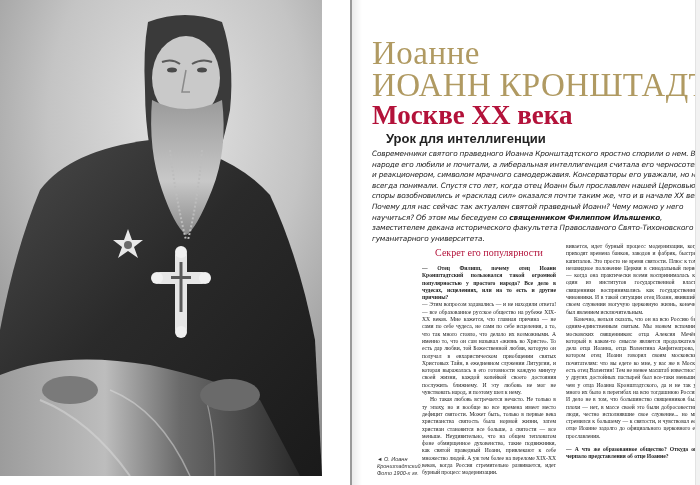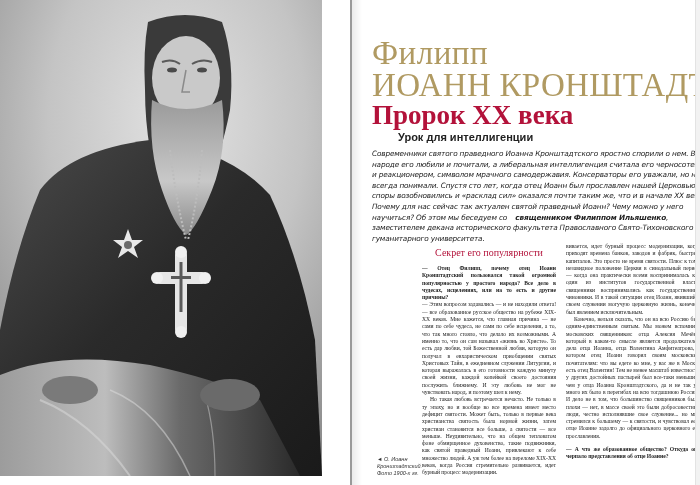--- a/index.html
+++ b/index.html
@@ -35,29 +35,29 @@
     position: absolute; left: 20px; top: 68px; white-space: nowrap;
     font-family: "Liberation Serif", serif; font-size: 33px; line-height: 34px;
     color: #b09a62; letter-spacing: 0.3px;
   }
   .headline-sub {
     position: absolute; left: 20px; top: 100px; white-space: nowrap;
     font-family: "Liberation Serif", serif; font-weight: bold; font-size: 27px; line-height: 30px;
     color: #b3123a;
   }
   .rubric {
-    position: absolute; left: 46px; top: 131px;
-    font-family: "Liberation Sans", sans-serif; font-weight: bold; font-size: 11px; color: #222;
+    position: absolute; left: 34px; top: 131px;
+    font-family: "Liberation Sans", sans-serif; font-weight: bold; font-size: 13px; color: #222;
   }
   .lead {
     position: absolute; left: 20px; top: 149px; width: 345px;
     font-family: "DejaVu Sans", sans-serif; font-style: italic; font-size: 7.3px; line-height: 10.6px;
     color: #222; letter-spacing: -0.15px;
   }
-  .lead b { font-weight: bold; margin-left: 6px; }
+  .lead b { font-weight: bold; }
 
   .columns { position: absolute; left: 70px; top: 243px; width: 278px; height: 242px; }
   .col { position: absolute; top: 0; width: 134px;
     font-family: "Liberation Serif", serif; font-size: 5.6px; line-height: 7.3px; color: #1b1b1b;
     text-align: justify; overflow: hidden; height: 242px; }
   .col.c1 { left: 0; }
   .col.c2 { left: 144px; top: 0; }
   .section-head {
     font-family: "Liberation Serif", serif; font-size: 10px; line-height: 12px; color: #b3123a;
     margin: 4px 0 6px 0; text-align: center;
@@ -143,23 +143,23 @@
   <div class="spine"></div>
   <div class="spine-shadow"></div>
 </div>
 
 <div class="caption">
   <span>◄</span>
   <span>О. Иоанн Кронштадтский. Фото 1900-х гг.</span>
 </div>
 
 <div class="right-page">
-  <div class="kicker">Филипп</div>
+  <div class="kicker">Иоанне</div>
   <div class="headline-name">ИОАНН КРОНШТАДТСКИЙ</div>
-  <div class="headline-sub">Пророк XX века</div>
+  <div class="headline-sub">Москве XX века</div>
   <div class="rubric">Урок для интеллигенции</div>
 
   <div class="lead"><span>Современники святого праведного Иоанна Кронштадтского яростно спорили о нем. В народе его любили и почитали, а либеральная интеллигенция считала его черносотенцем и реакционером, символом мрачного самодержавия. Консерваторы его уважали, но не всегда понимали. Спустя сто лет, когда отец Иоанн был прославлен нашей Церковью, эти споры возобновились и «расклад сил» оказался почти таким же, что и в начале XX века. Почему для нас сейчас так актуален святой праведный Иоанн? Чему можно у него научиться? Об этом мы беседуем со </span><b>священником Филиппом Ильяшенко</b><span>, заместителем декана исторического факультета Православного Свято-Тихоновского гуманитарного университета.</span></div>
 
   <div class="columns">
     <div class="col c1">
       <div class="section-head">Секрет его популярности</div>
       <p class="q">— Отец Филипп, почему отец Иоанн Кронштадтский пользовался такой огромной популярностью у простого народа? Все дело в чудесах, исцелениях, или на то есть и другие причины?</p>
       <p>— Этим вопросом задавались — и не находили ответа! — все образованное русское общество на рубеже XIX-XX веков. Мне кажется, что главная причина — не сами по себе чудеса, не сами по себе исцеления, а то, что так много стояло, что делало их возможными. А именно то, что он сам называл «жизнь во Христе». То есть дар любви, той Божественной любви, которую он получал в евхаристическом приобщении святых Христовых Тайн, в ежедневном служении Литургии, и которая выражалась в его готовности каждую минуту своей жизни, каждой копейкой своего достояния послужить ближнему. И эту любовь не мог не чувствовать народ, и поэтому шел к нему.</p>
       <p class="ind">Но такая любовь встречается нечасто. Не только в ту эпоху, но и вообще во все времена имеет место дефицит святости. Может быть, только в первые века христианства святость была нормой жизни, затем христиан становится все больше, а святости — все меньше. Неудивительно, что на общем тепловатом фоне обмирщенное духовенство, такие подвижники, как святой праведный Иоанн, привлекают к себе множество людей. А уж тем более на переломе XIX-XX веков, когда Россия стремительно развивается, идет бурный процесс модернизации.</p>

